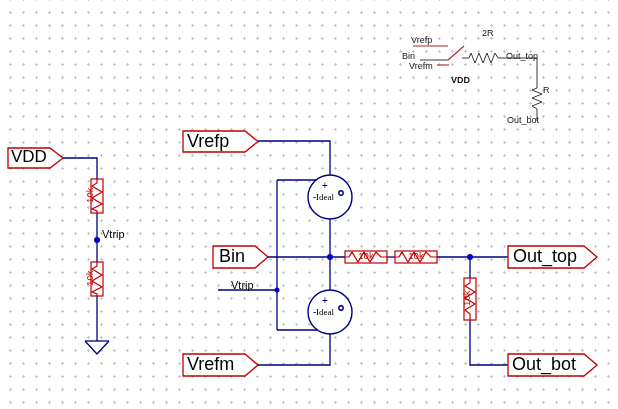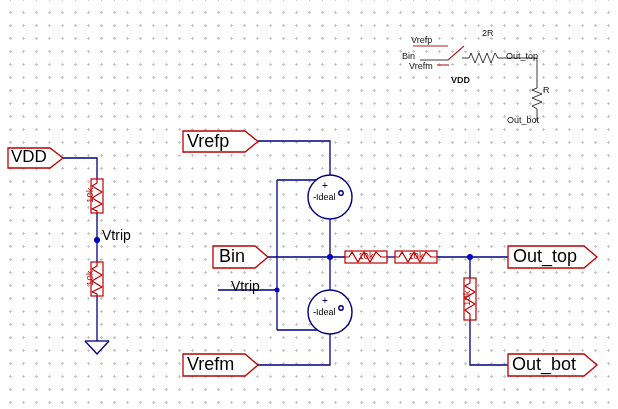--- a/index.html
+++ b/index.html
@@ -18,24 +18,24 @@
   .comp{stroke:var(--comp,#c00000);stroke-width:1.2;fill:#ffffff;}
   .compline{stroke:var(--comp,#c00000);stroke-width:1.2;fill:none;}
   .flag{stroke:var(--comp,#c00000);stroke-width:1.3;fill:#ffffff;}
   .dot{fill:var(--junction,#0000cc);stroke:none;}
   .src{stroke:var(--wire,#000084);stroke-width:1.4;fill:#ffffff;}
   .ink{stroke:#3a3a3a;stroke-width:1;fill:none;}
   .cred{stroke:#b22222;stroke-width:1.1;fill:none;}
   .lbl{position:absolute;color:#000;white-space:pre;line-height:1.1;}
   .port-lbl{font-size:18px;letter-spacing:0px;}
   .vdd-lbl{font-size:17px;}
-  .net-lbl{font-size:14px;}
+  .net-lbl{font-size:11px;}
   .rlabel{color:var(--comp,#c00000);font-size:9.5px;width:22px;text-align:center;}
   .rot{transform:rotate(-90deg);transform-origin:center center;}
-  .srctxt{font-size:9px;color:#000;}
+  .srctxt{font-size:9px;color:#000;font-family:Liberation Serif, serif;}
   .sign{font-size:10px;color:#000070;}
   .ins{font-size:9px;color:#141414;}
   .bold{font-weight:bold;}
 </style>
 </head>
 <body>
 
 <div class="canvas">
 
   <svg class="sheet" width="618" height="409" viewBox="0 0 618 409">

